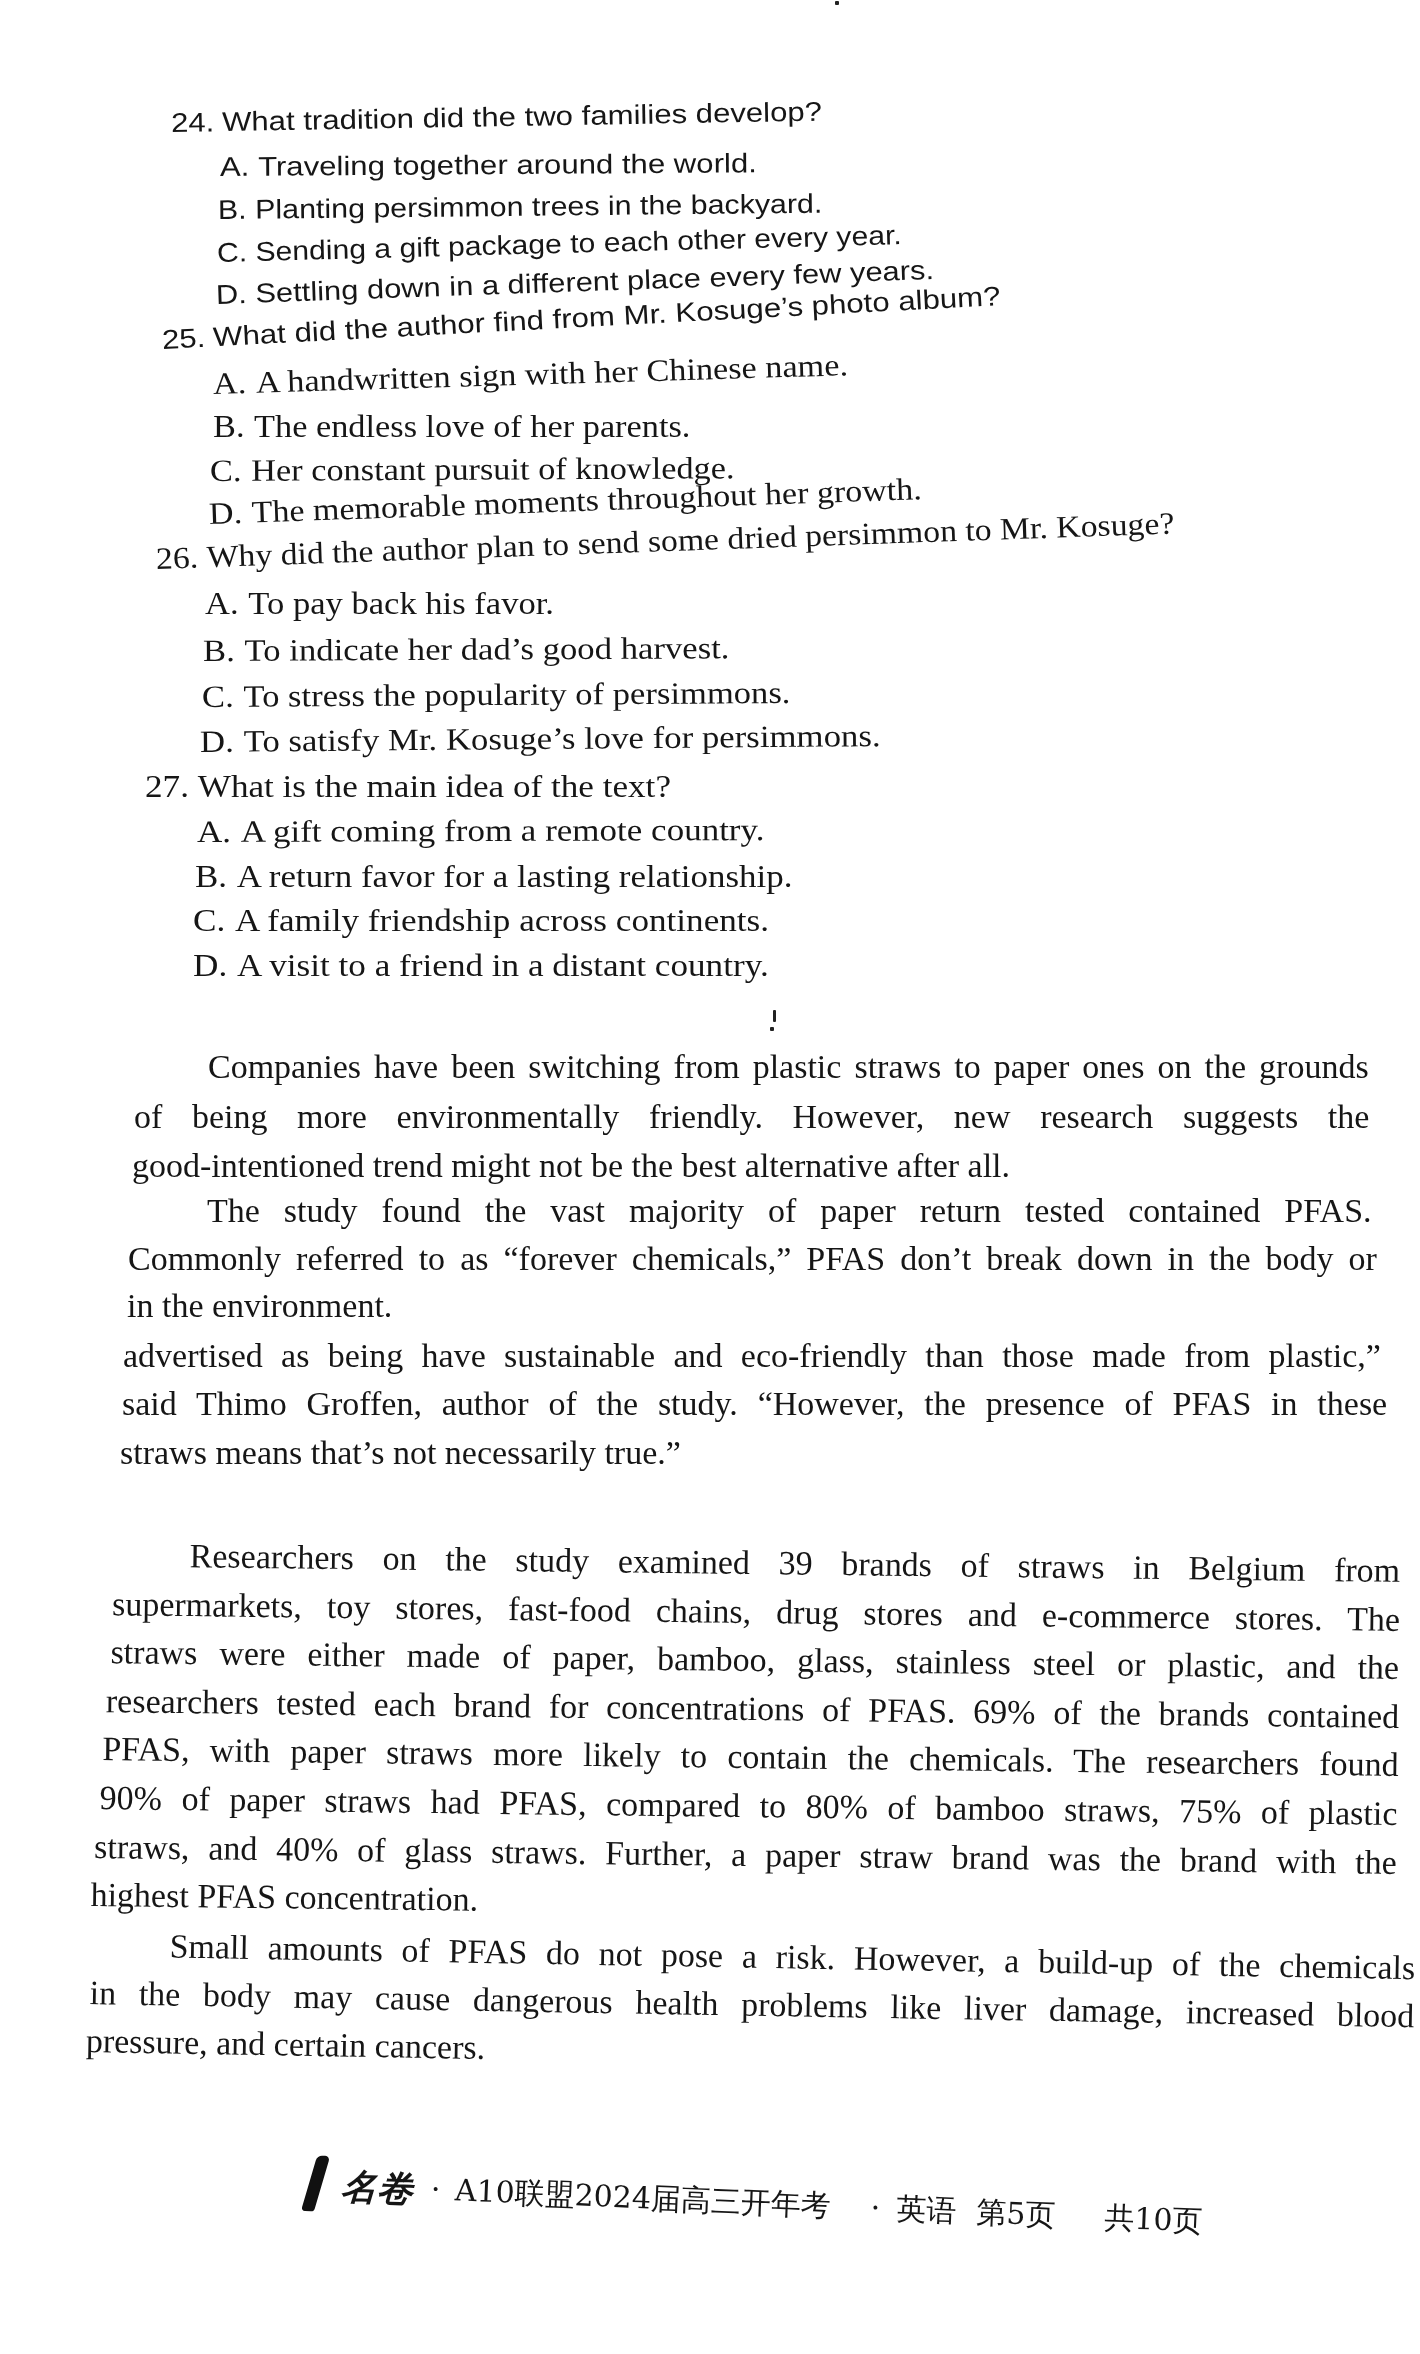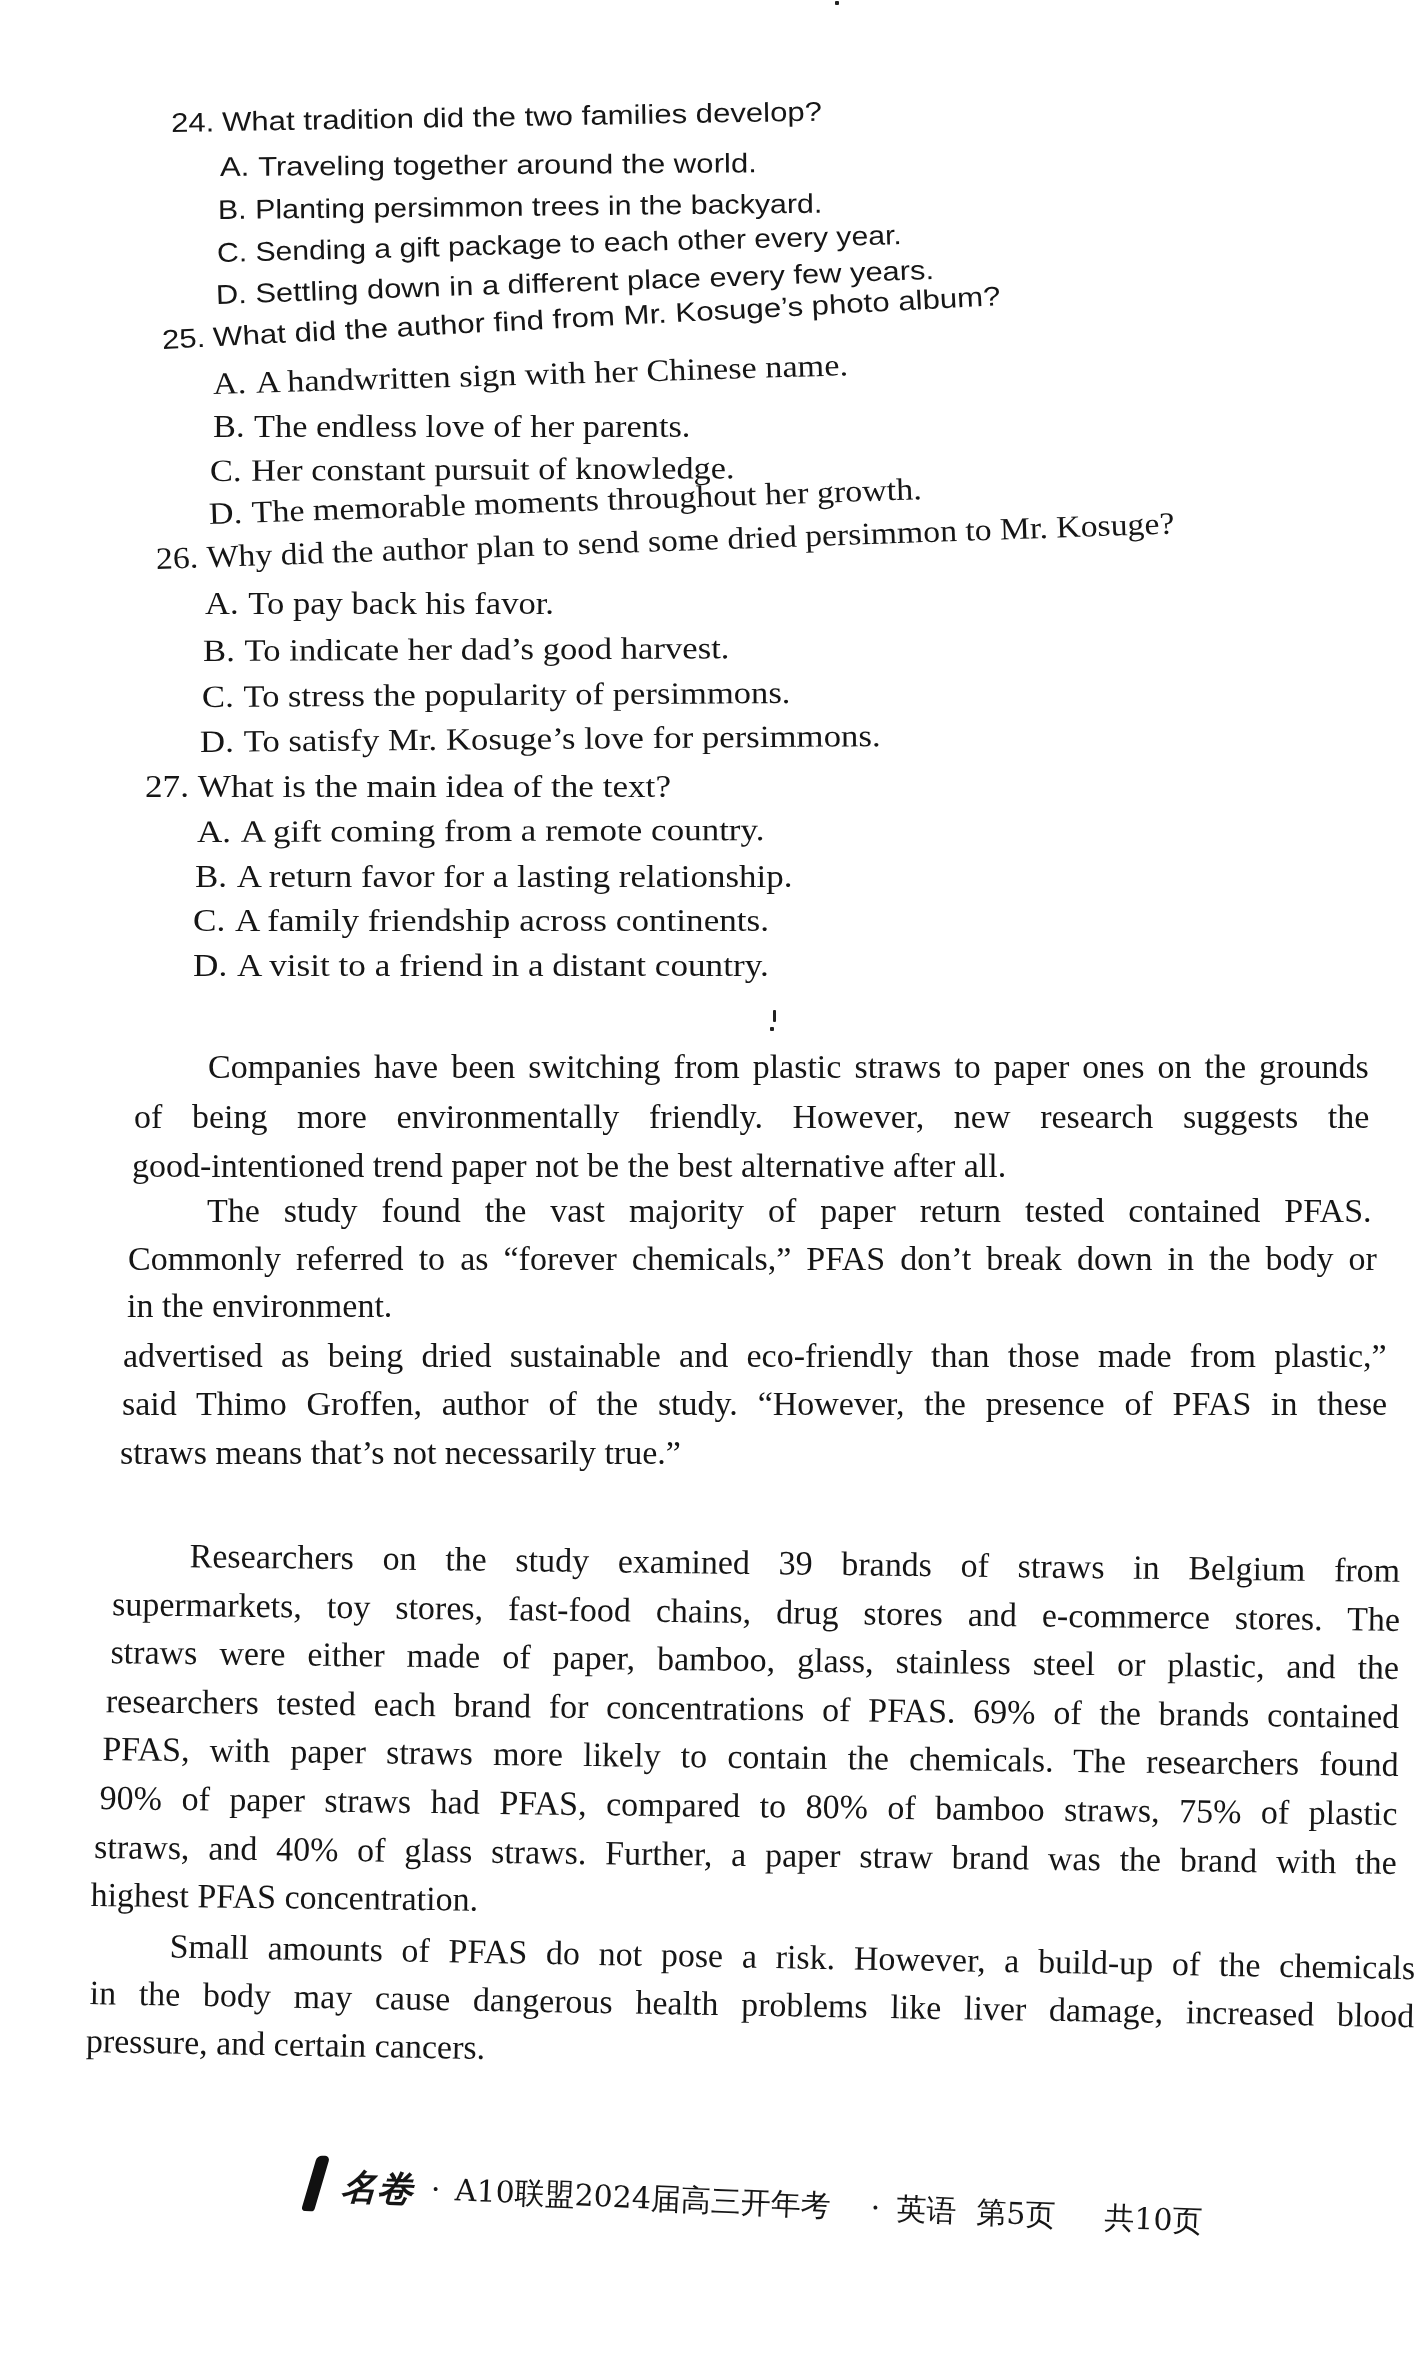--- a/index.html
+++ b/index.html
@@ -96,31 +96,31 @@
   <div class="ql serif" style="left: 193px; top: 899px; --w: 576px; --r: 0deg; --s: 1.1339;">
     <span class="lbl">C.</span><span>A family friendship across continents.</span>
   </div>
   <div class="ql serif" style="left: 193px; top: 944px; --w: 576px; --r: 0deg; --s: 1.1339;">
     <span class="lbl">D.</span><span>A visit to a friend in a distant country.</span>
   </div>
 
   <div class="para" style="left:132px;top:1042px;width:1237px;line-height:49.5px;font-family:Liberation Serif, serif;">
     <div class="pl" style="margin-left: 76px; word-spacing: 4.5px;">Companies have been switching from plastic straws to paper ones on the grounds</div>
     <div class="pl" style="margin-left: 2px; word-spacing: 21.11px;">of being more environmentally friendly. However, new research suggests the</div>
-    <div class="pl last" style="">good-intentioned trend paper not be the best alternative after all.</div>
+    <div class="pl last" style="">good-intentioned trend might not be the best alternative after all.</div>
   </div>
 
   <div class="para" style="left:127px;top:1187px;width:1250px;line-height:47.5px;">
     <div class="pl" style="margin-left: 80px; word-spacing: 15.45px;">The study found the vast majority of paper return tested contained PFAS.</div>
     <div class="pl" style="margin-left: 1px; word-spacing: 6.54px;">Commonly referred to as “forever chemicals,” PFAS don’t break down in the body or</div>
     <div class="pl last" style="">in the environment.</div>
   </div>
 
   <div class="para" style="left:120px;top:1332px;width:1267px;line-height:48.3px;">
-    <div class="pl" style="margin-left: 3px; word-spacing: 9.82px;">advertised as being dried sustainable and eco-friendly than those made from plastic,”</div>
+    <div class="pl" style="margin-left: 3px; word-spacing: 9.82px;">advertised as being have sustainable and eco-friendly than those made from plastic,”</div>
     <div class="pl" style="margin-left: 2px; word-spacing: 11.31px; text-align: right;">said Thimo Groffen, author of the study. “However, the presence of PFAS in these</div>
     <div class="pl last" style="">straws means that’s not necessarily true.”</div>
   </div>
 
   <div class="para" style="left:95px;top:1531px;width:1306px;line-height:48.6px;transform:rotate(0.7deg);">
     <div class="pl" style="margin-left: 95px; word-spacing: 20.18px;">Researchers on the study examined 39 brands of straws in Belgium from</div>
     <div class="pl" style="margin-left: 18px; word-spacing: 16.5px;">supermarkets, toy stores, fast-food chains, drug stores and e-commerce stores. The</div>
     <div class="pl" style="margin-left: 17px; word-spacing: 13.46px;">straws were either made of paper, bamboo, glass, stainless steel or plastic, and the</div>
     <div class="pl" style="margin-left: 13px; word-spacing: 9.25px;">researchers tested each brand for concentrations of PFAS. 69% of the brands contained</div>
     <div class="pl" style="margin-left: 10px; word-spacing: 11.67px;">PFAS, with paper straws more likely to contain the chemicals. The researchers found</div>

